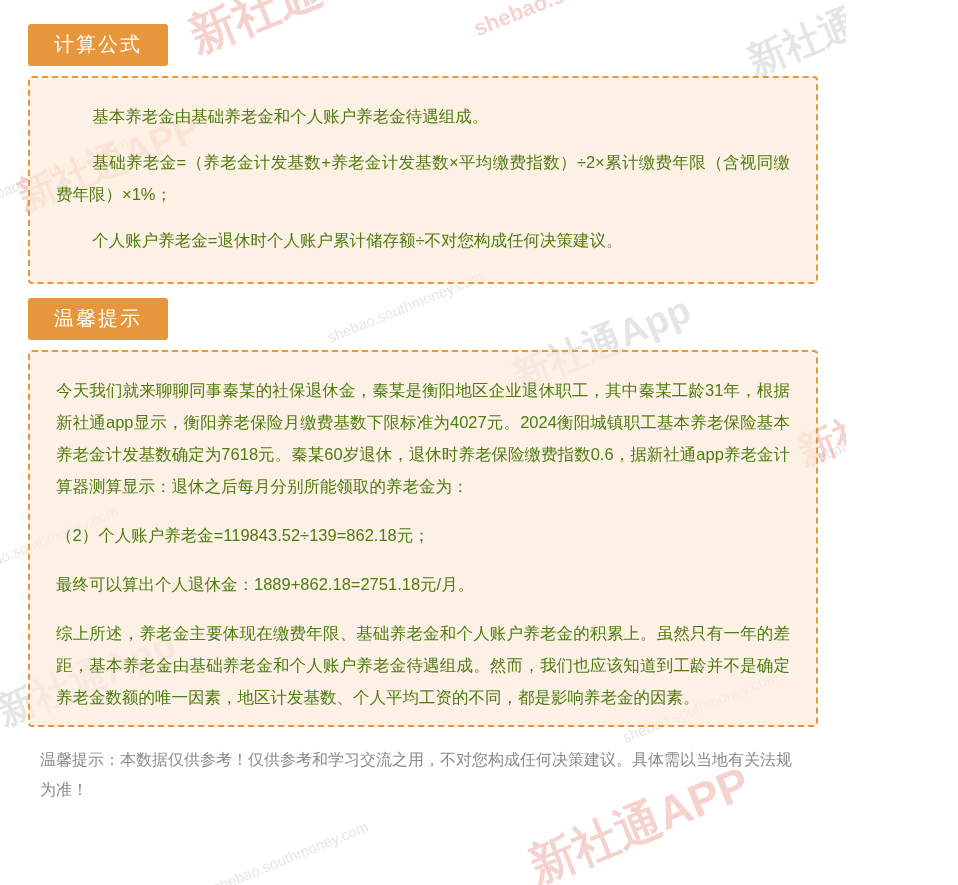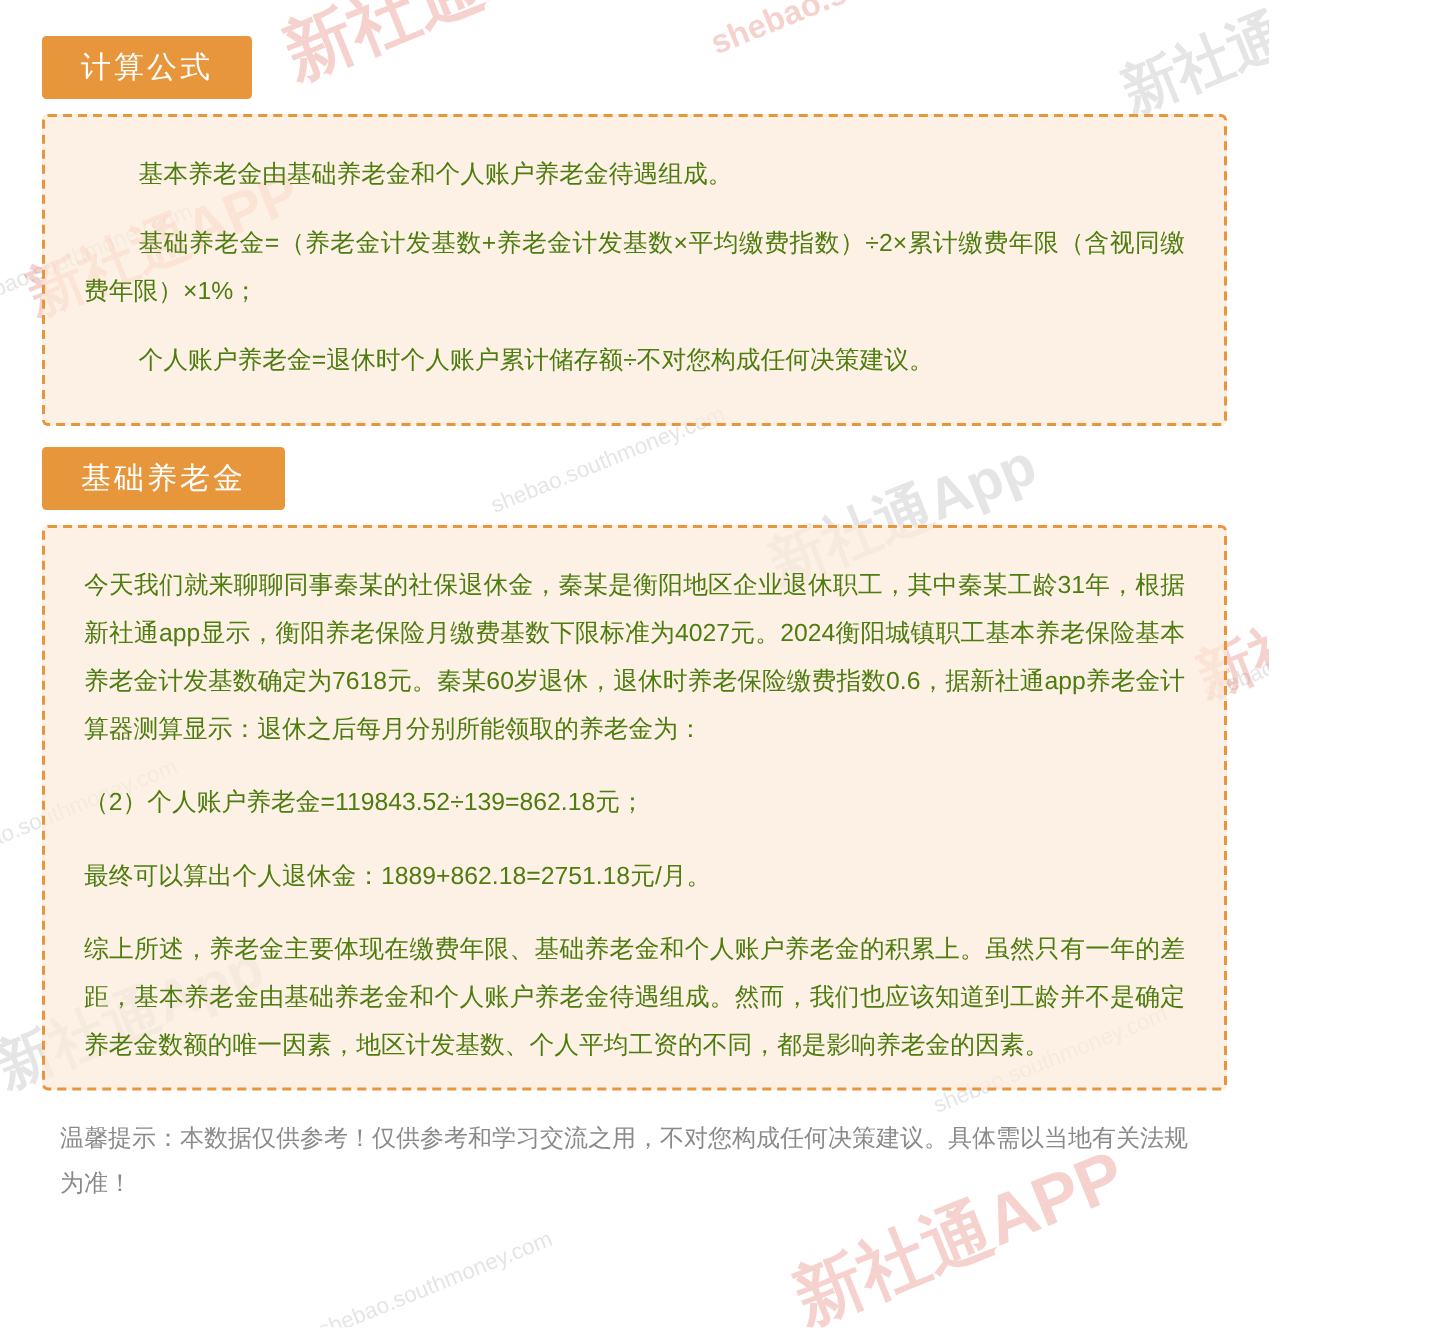--- a/index.html
+++ b/index.html
@@ -117,21 +117,21 @@
   
   <div class="section-tag">计算公式</div>
 
   <div class="box formula">
     <p>基本养老金由基础养老金和个人账户养老金待遇组成。</p>
     <p>基础养老金=（养老金计发基数+养老金计发基数×平均缴费指数）÷2×累计缴费年限（含视同缴费年限）×1%；</p>
     <p>个人账户养老金=退休时个人账户累计储存额÷不对您构成任何决策建议。</p>
   </div>
 
   
-  <div class="section-tag tag-2">基础养老金</div>
+  <div class="section-tag tag-2">温馨提示</div>
 
   <div class="box example">
     <p>今天我们就来聊聊同事秦某的社保退休金，秦某是衡阳地区企业退休职工，其中秦某工龄31年，根据新社通app显示，衡阳养老保险月缴费基数下限标准为4027元。2024衡阳城镇职工基本养老保险基本养老金计发基数确定为7618元。秦某60岁退休，退休时养老保险缴费指数0.6，据新社通app养老金计算器测算显示：退休之后每月分别所能领取的养老金为：</p>
     <p>（2）个人账户养老金=119843.52÷139=862.18元；</p>
     <p>最终可以算出个人退休金：1889+862.18=2751.18元/月。</p>
     <p>综上所述，养老金主要体现在缴费年限、基础养老金和个人账户养老金的积累上。虽然只有一年的差距，基本养老金由基础养老金和个人账户养老金待遇组成。然而，我们也应该知道到工龄并不是确定养老金数额的唯一因素，地区计发基数、个人平均工资的不同，都是影响养老金的因素。</p>
   </div>
 
   
   <div class="footer-note">温馨提示：本数据仅供参考！仅供参考和学习交流之用，不对您构成任何决策建议。具体需以当地有关法规为准！</div>

